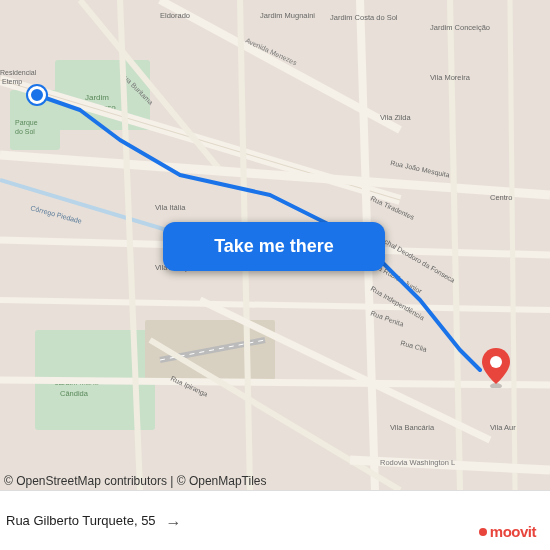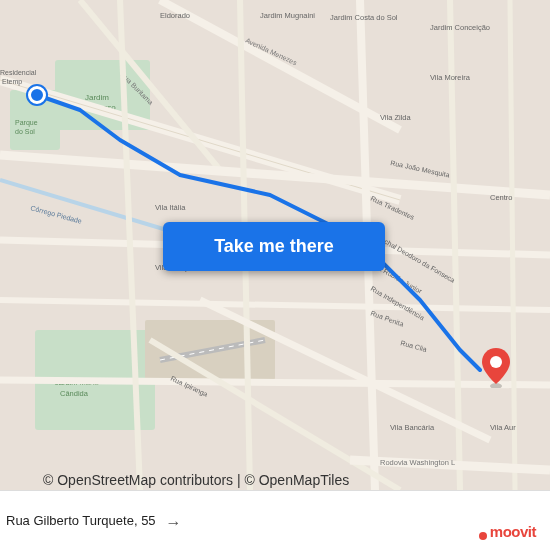--- a/index.html
+++ b/index.html
@@ -29,21 +29,21 @@
 
     #take-me-there-btn {
       position: absolute;
       top: 222px;
       left: 163px;
       width: 222px;
       height: 49px;
       background-color: #1a73e8;
       color: #ffffff;
       border: none;
-      border-radius: 6px;
+      border-radius: 12px;
       font-size: 18px;
       font-weight: bold;
       cursor: pointer;
       display: flex;
       align-items: center;
       justify-content: center;
       z-index: 10;
       box-shadow: 0 2px 8px rgba(0,0,0,0.4);
     }
 
@@ -69,24 +69,23 @@
 
     #destination-pin svg {
       width: 32px;
       height: 40px;
     }
 
     #attribution {
       position: absolute;
       bottom: 2px;
       left: 4px;
-      font-size: 14px;
+      font-size: 12px;
       color: #333;
       z-index: 10;
-      margin-left: 39px;
     }
 
     #bottom-bar {
       width: 550px;
       height: 60px;
       background: #ffffff;
       border-top: 1px solid #ddd;
       display: flex;
       align-items: center;
       padding: 0 6px;
@@ -110,21 +109,21 @@
       font-size: 13px;
       color: #222;
       white-space: nowrap;
     }
 
     #moovit-logo {
       position: absolute;
       right: 14px;
       bottom: 10px;
       display: flex;
-      align-items: flex-end;
+      align-items: center;
       gap: 3px;
     }
 
     #moovit-text {
       font-size: 15px;
       font-weight: bold;
       color: #e8453c;
       letter-spacing: -0.5px;
     }
 

